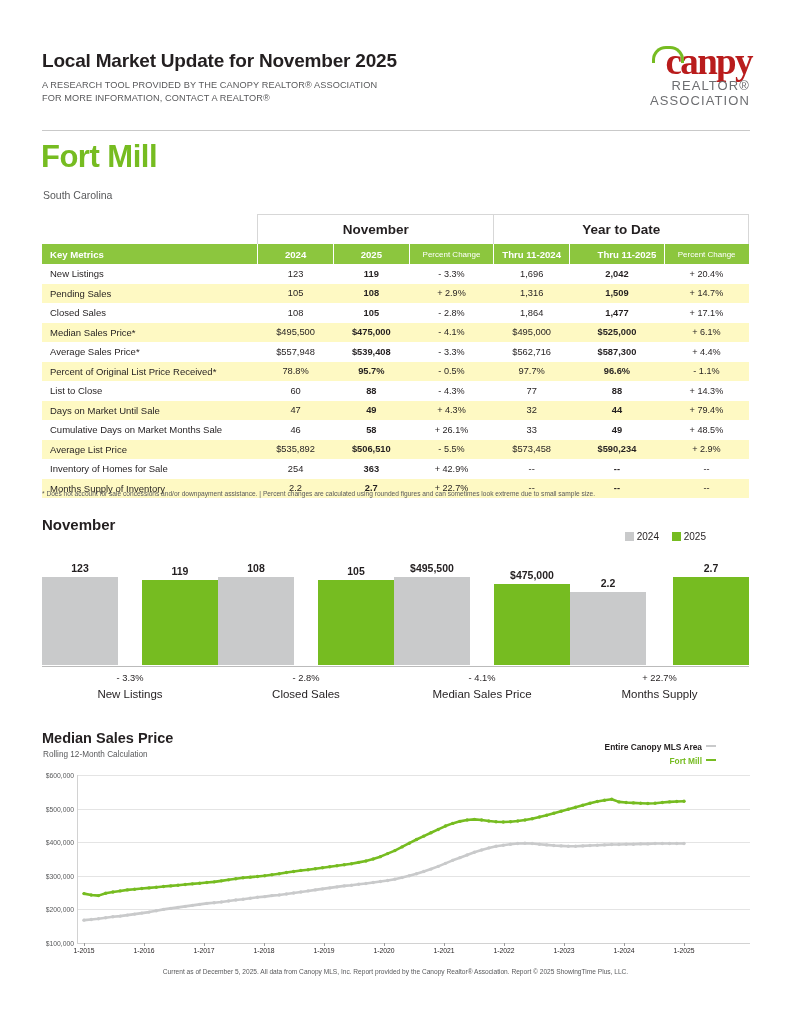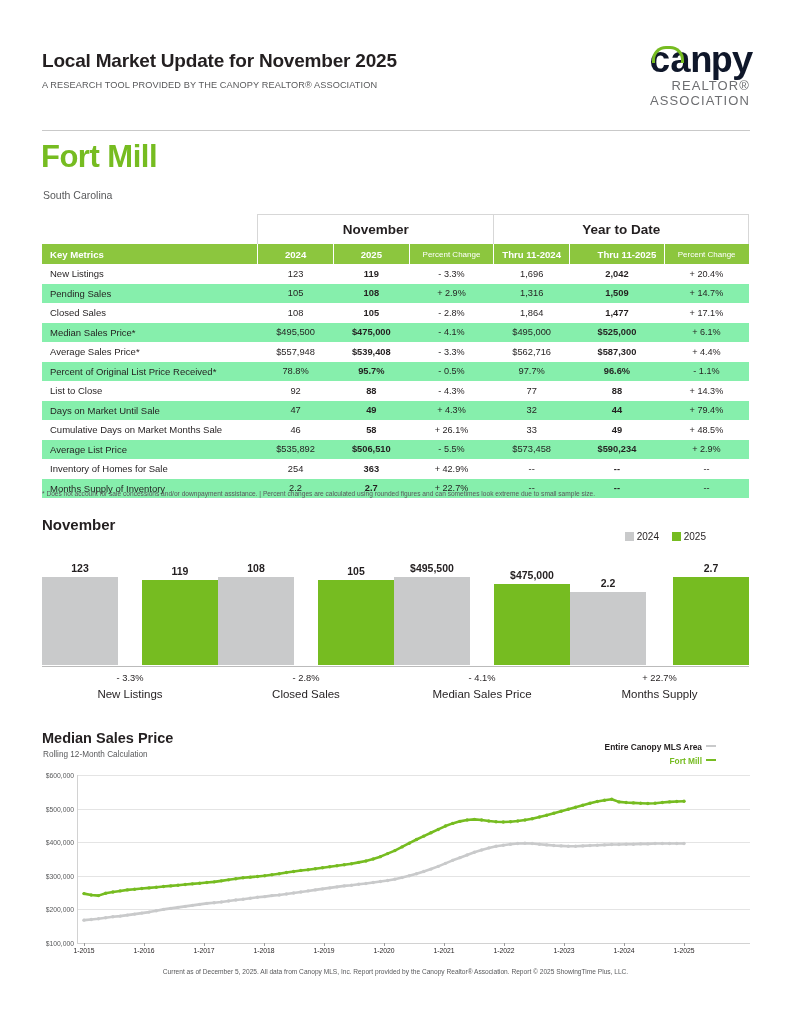--- a/index.html
+++ b/index.html
@@ -44,25 +44,25 @@
   }
   
   .logo {
     position: absolute;
     right: 0px; top: -7px;
     width: 168px;
     height: 56px;
     text-align: right;
   }
   .logo-word {
-    font-family: Liberation Mono, monospace;
+    font-family: Liberation Serif, serif;
     font-size: 37px;
     font-weight: bold;
     letter-spacing: -1.6px;
-    color: #0f172a;
+    color: #b91c1c;
     line-height: 38px;
   }
   .logo-arc {
     position: absolute;
     left: 68px; top: 3px;
     width: 26px; height: 14px;
     border: 3.5px solid #76bc21;
     border-bottom: none;
     border-radius: 14px 14px 0 0;
   }
@@ -141,21 +141,21 @@
     color: #231f20;
     font-size: 9.3px;
   }
   .row td.label {
     text-align: left;
     padding-left: 8px;
     font-size: 9.5px;
   }
   .row td.b { font-weight: bold; }
   .row td.pc { font-size: 9.1px; }
-  .row.alt td { background: #86efac; }
+  .row.alt td { background: #fef9c3; }
   .sep { border-left: 1px solid #ffffff; }
   .tbl-note {
     position: absolute;
     left: 42px; top: 490px;
     font-size: 6.6px;
     color: #58595b;
   }
 
   
   .bars-title {
@@ -300,20 +300,21 @@
 </style>
 </head>
 <body>
 
 <div class="page">
 
   <div class="header">
     <div class="hdr-title">Local Market Update for November 2025</div>
     <div class="hdr-sub">
       <div>A RESEARCH TOOL PROVIDED BY THE CANOPY REALTOR® ASSOCIATION</div>
+      <div>FOR MORE INFORMATION, CONTACT A REALTOR®</div>
     </div>
     <div class="logo">
       <div class="logo-word">
         <span>can</span><span>py</span>
       </div>
       <div class="logo-arc"></div>
       <div class="logo-sub">REALTOR® ASSOCIATION</div>
     </div>
   </div>
   <div class="hr"></div>
@@ -387,21 +388,21 @@
       <td class="label">Percent of Original List Price Received*</td>
       <td>78.8%</td>
       <td class="b">95.7%</td>
       <td class="pc">- 0.5%</td>
       <td>97.7%</td>
       <td class="b">96.6%</td>
       <td class="pc">- 1.1%</td>
     </tr>
     <tr class="row">
       <td class="label">List to Close</td>
-      <td>92</td>
+      <td>60</td>
       <td class="b">88</td>
       <td class="pc">- 4.3%</td>
       <td>77</td>
       <td class="b">88</td>
       <td class="pc">+ 14.3%</td>
     </tr>
     <tr class="row alt">
       <td class="label">Days on Market Until Sale</td>
       <td>47</td>
       <td class="b">49</td>

